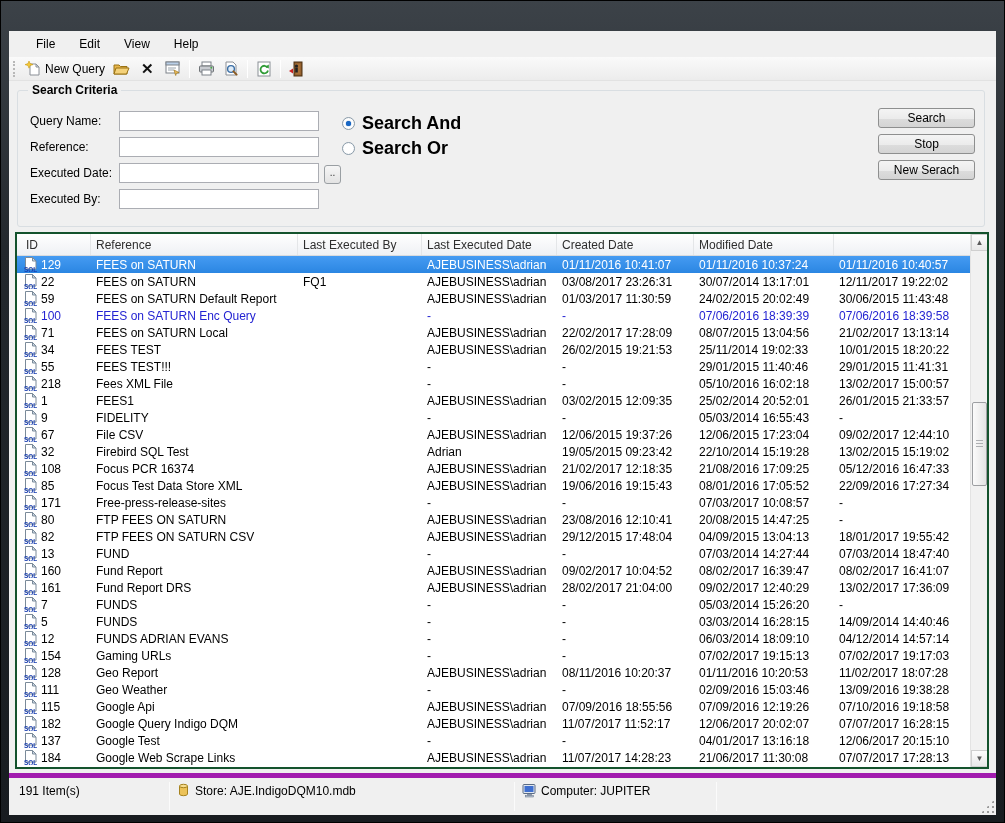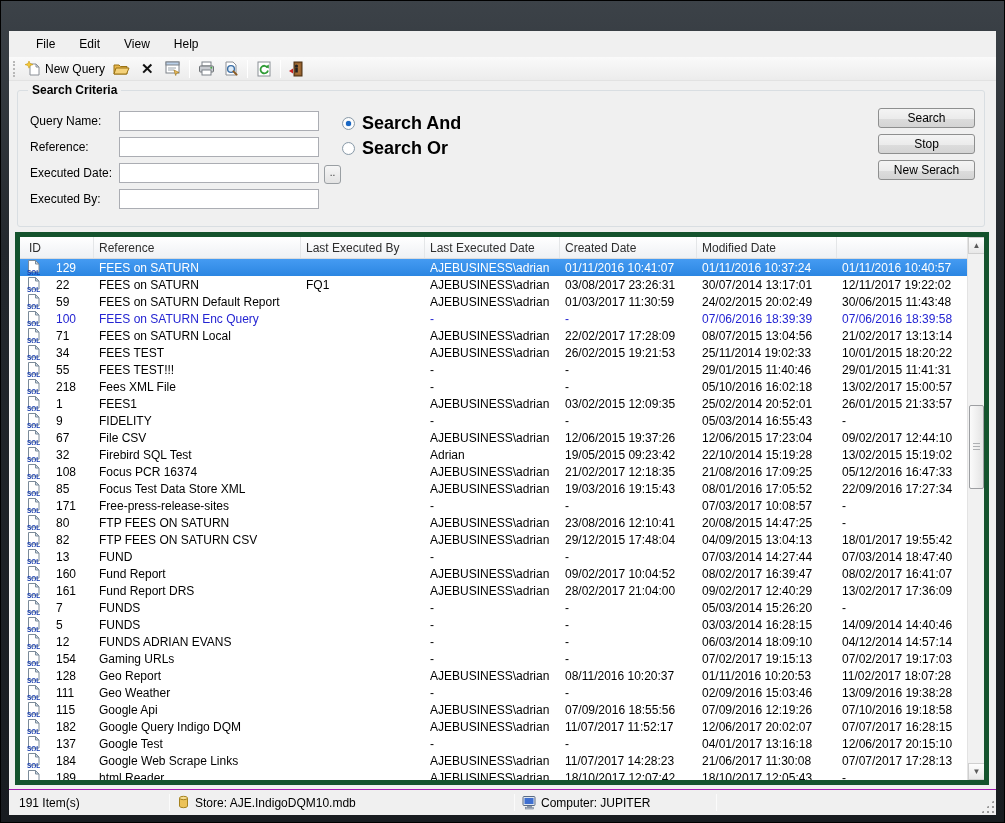--- a/index.html
+++ b/index.html
@@ -45,45 +45,45 @@
   .textbox { position:absolute; left:101px; width:200px; height:20px; border:1px solid #abadb3; background:#fff; font-size:12px; padding:2px 4px; font-family:"Liberation Sans",sans-serif; }
   .browse-btn { position:absolute; left:306px; width:17px; height:19px; border:1px solid #9a9fa3; border-radius:3px;
     background:linear-gradient(180deg,#f6f6f6,#e3e3e3); font-size:10px; text-align:center; line-height:14px; cursor:pointer; color:#333; }
   .radio-row { position:absolute; left:324px; display:flex; align-items:center; }
   .radio { width:13px; height:13px; border-radius:50%; border:1px solid #8a9ba9; background:radial-gradient(#fff 55%, #e7ebee); position:relative; }
   .radio.sel::after { content:""; position:absolute; left:3px; top:3px; width:5px; height:5px; border-radius:50%; background:#1767c6; box-shadow:0 0 1px #0d4f9e; }
   .radio-label { margin-left:7px; font-size:18px; font-weight:bold; color:#000; }
   .side-btn { position:absolute; left:860px; width:97px; height:20px; border:1px solid #8e8f8f; border-radius:3px;
     background:linear-gradient(180deg,#f4f4f4 0%, #ebebeb 55%, #dcdcdc 56%, #d4d4d4 100%); font-size:12px; text-align:center; line-height:18px; color:#000; cursor:pointer; }
   
-  .table-wrap { flex:1; margin:2px 7px 4px 6px; border:5px solid #14532d; background:#fff; position:relative; overflow:hidden; }
+  .table-wrap { flex:1; margin:2px 7px 4px 6px; border:2px solid #14532d; background:#fff; position:relative; overflow:hidden; }
   .table-main { position:absolute; left:0; top:0; bottom:0; right:17px; overflow:hidden; }
   .thead { display:grid; grid-template-columns:74px 207px 124px 135px 137px 140px 1fr; height:22px;
     background:linear-gradient(180deg,#ffffff,#f6f7f9 55%,#eff1f4); border-bottom:1px solid #d9dbde; }
   .th { font-size:12px; color:#2e2e2e; padding:4px 0 0 5px; border-right:1px solid #e4e6e8; overflow:hidden; white-space:nowrap; }
   .th:first-child { padding-left:9px; }
   .tbody { position:absolute; left:0; right:0; top:22px; bottom:0; background:#fff; }
   .trow { display:grid; grid-template-columns:74px 207px 124px 135px 137px 140px 1fr; height:17px; align-items:center;
     font-size:12px; color:#000; white-space:nowrap; cursor:default; }
   .trow .c { overflow:hidden; padding-left:5px; }
   .trow .c-id { display:flex; align-items:center; padding-left:7px; }
-  .trow .c-id .idnum { margin-left:16px; }
+  .trow .c-id .idnum { margin-left:4px; }
   .trow.sel { background:linear-gradient(180deg,#459bf2,#2b86e2); color:#fff; }
   .trow.enc { color:#2424d2; }
   .sqlicon { width:13px; height:15px; flex:0 0 auto; }
   
   .vscroll { position:absolute; top:0; right:0; bottom:0; width:17px; background:#f1f1f1; border-left:1px solid #e3e3e3; }
   .vs-btn { position:absolute; left:0; width:17px; height:17px; background:linear-gradient(180deg,#fdfdfd,#e8e8e8); border:1px solid #cfcfcf; display:flex; align-items:center; justify-content:center; font-size:8px; color:#5a5a5a; cursor:pointer; }
   .vs-up { top:0; } .vs-down { bottom:0; }
   .vs-thumb { position:absolute; left:1px; width:15px; top:168px; height:84px; border:1px solid #9d9fa2; border-radius:2px;
     background:linear-gradient(90deg,#fbfbfb,#e4e4e4); cursor:pointer; }
   .vs-thumb::after { content:""; position:absolute; left:3px; right:3px; top:50%; margin-top:-4px; height:7px;
     background:repeating-linear-gradient(180deg,#aeb0b3 0 1px, transparent 1px 3px); }
   
-  .statusbar { height:26px; background:#f0f0f0; border-top:1px solid #a21caf; position:relative; font-size:12px; color:#000; }
+  .statusbar { height:42px; background:#f0f0f0; border-top:5px solid #a21caf; position:relative; font-size:12px; color:#000; }
   .sb-sep { position:absolute; top:4px; bottom:4px; width:1px; background:#c9c9c9; border-right:1px solid #fbfbfb; }
   .sb-text { position:absolute; top:6px; }
   .sb-icon { position:absolute; top:5px; width:15px; height:15px; }
   .sb-grip { position:absolute; right:2px; bottom:2px; width:13px; height:13px;
     background:radial-gradient(circle at 2px 2px,#9b9b9b 1.2px,transparent 1.4px) 0 0/5px 5px; clip-path:polygon(100% 0,100% 100%,0 100%); }
 </style>
 </head>
 <body>
 
 <div class="window">
@@ -418,21 +418,21 @@
                 <svg class="sqlicon" viewBox="0 0 13 15">
                   <path d="M1.5 0.5 h7 l3.5 3.5 v8 h-10.5 z" fill="#fff" stroke="#7a8a99"></path>
                   <path d="M8.5 0.5 l3.5 3.5 h-3.5 z" fill="#cfdce8" stroke="#7a8a99"></path>
                   <text x="0" y="14.5" font-size="6.4" font-weight="bold" fill="#1a3fb0" font-family="Liberation Sans,sans-serif">SQL</text>
                 </svg>
                 <span class="idnum">85</span>
               </div>
               <div class="c">Focus Test Data Store XML</div>
               <div class="c"></div>
               <div class="c">AJEBUSINESS\adrian</div>
-              <div class="c">19/03/2016 19:15:43</div>
+              <div class="c">19/06/2016 19:15:43</div>
               <div class="c">08/01/2016 17:05:52</div>
               <div class="c">22/09/2016 17:27:34</div>
             </div>
             <div class="trow">
               <div class="c c-id">
                 <svg class="sqlicon" viewBox="0 0 13 15">
                   <path d="M1.5 0.5 h7 l3.5 3.5 v8 h-10.5 z" fill="#fff" stroke="#7a8a99"></path>
                   <path d="M8.5 0.5 l3.5 3.5 h-3.5 z" fill="#cfdce8" stroke="#7a8a99"></path>
                   <text x="0" y="14.5" font-size="6.4" font-weight="bold" fill="#1a3fb0" font-family="Liberation Sans,sans-serif">SQL</text>
                 </svg>

